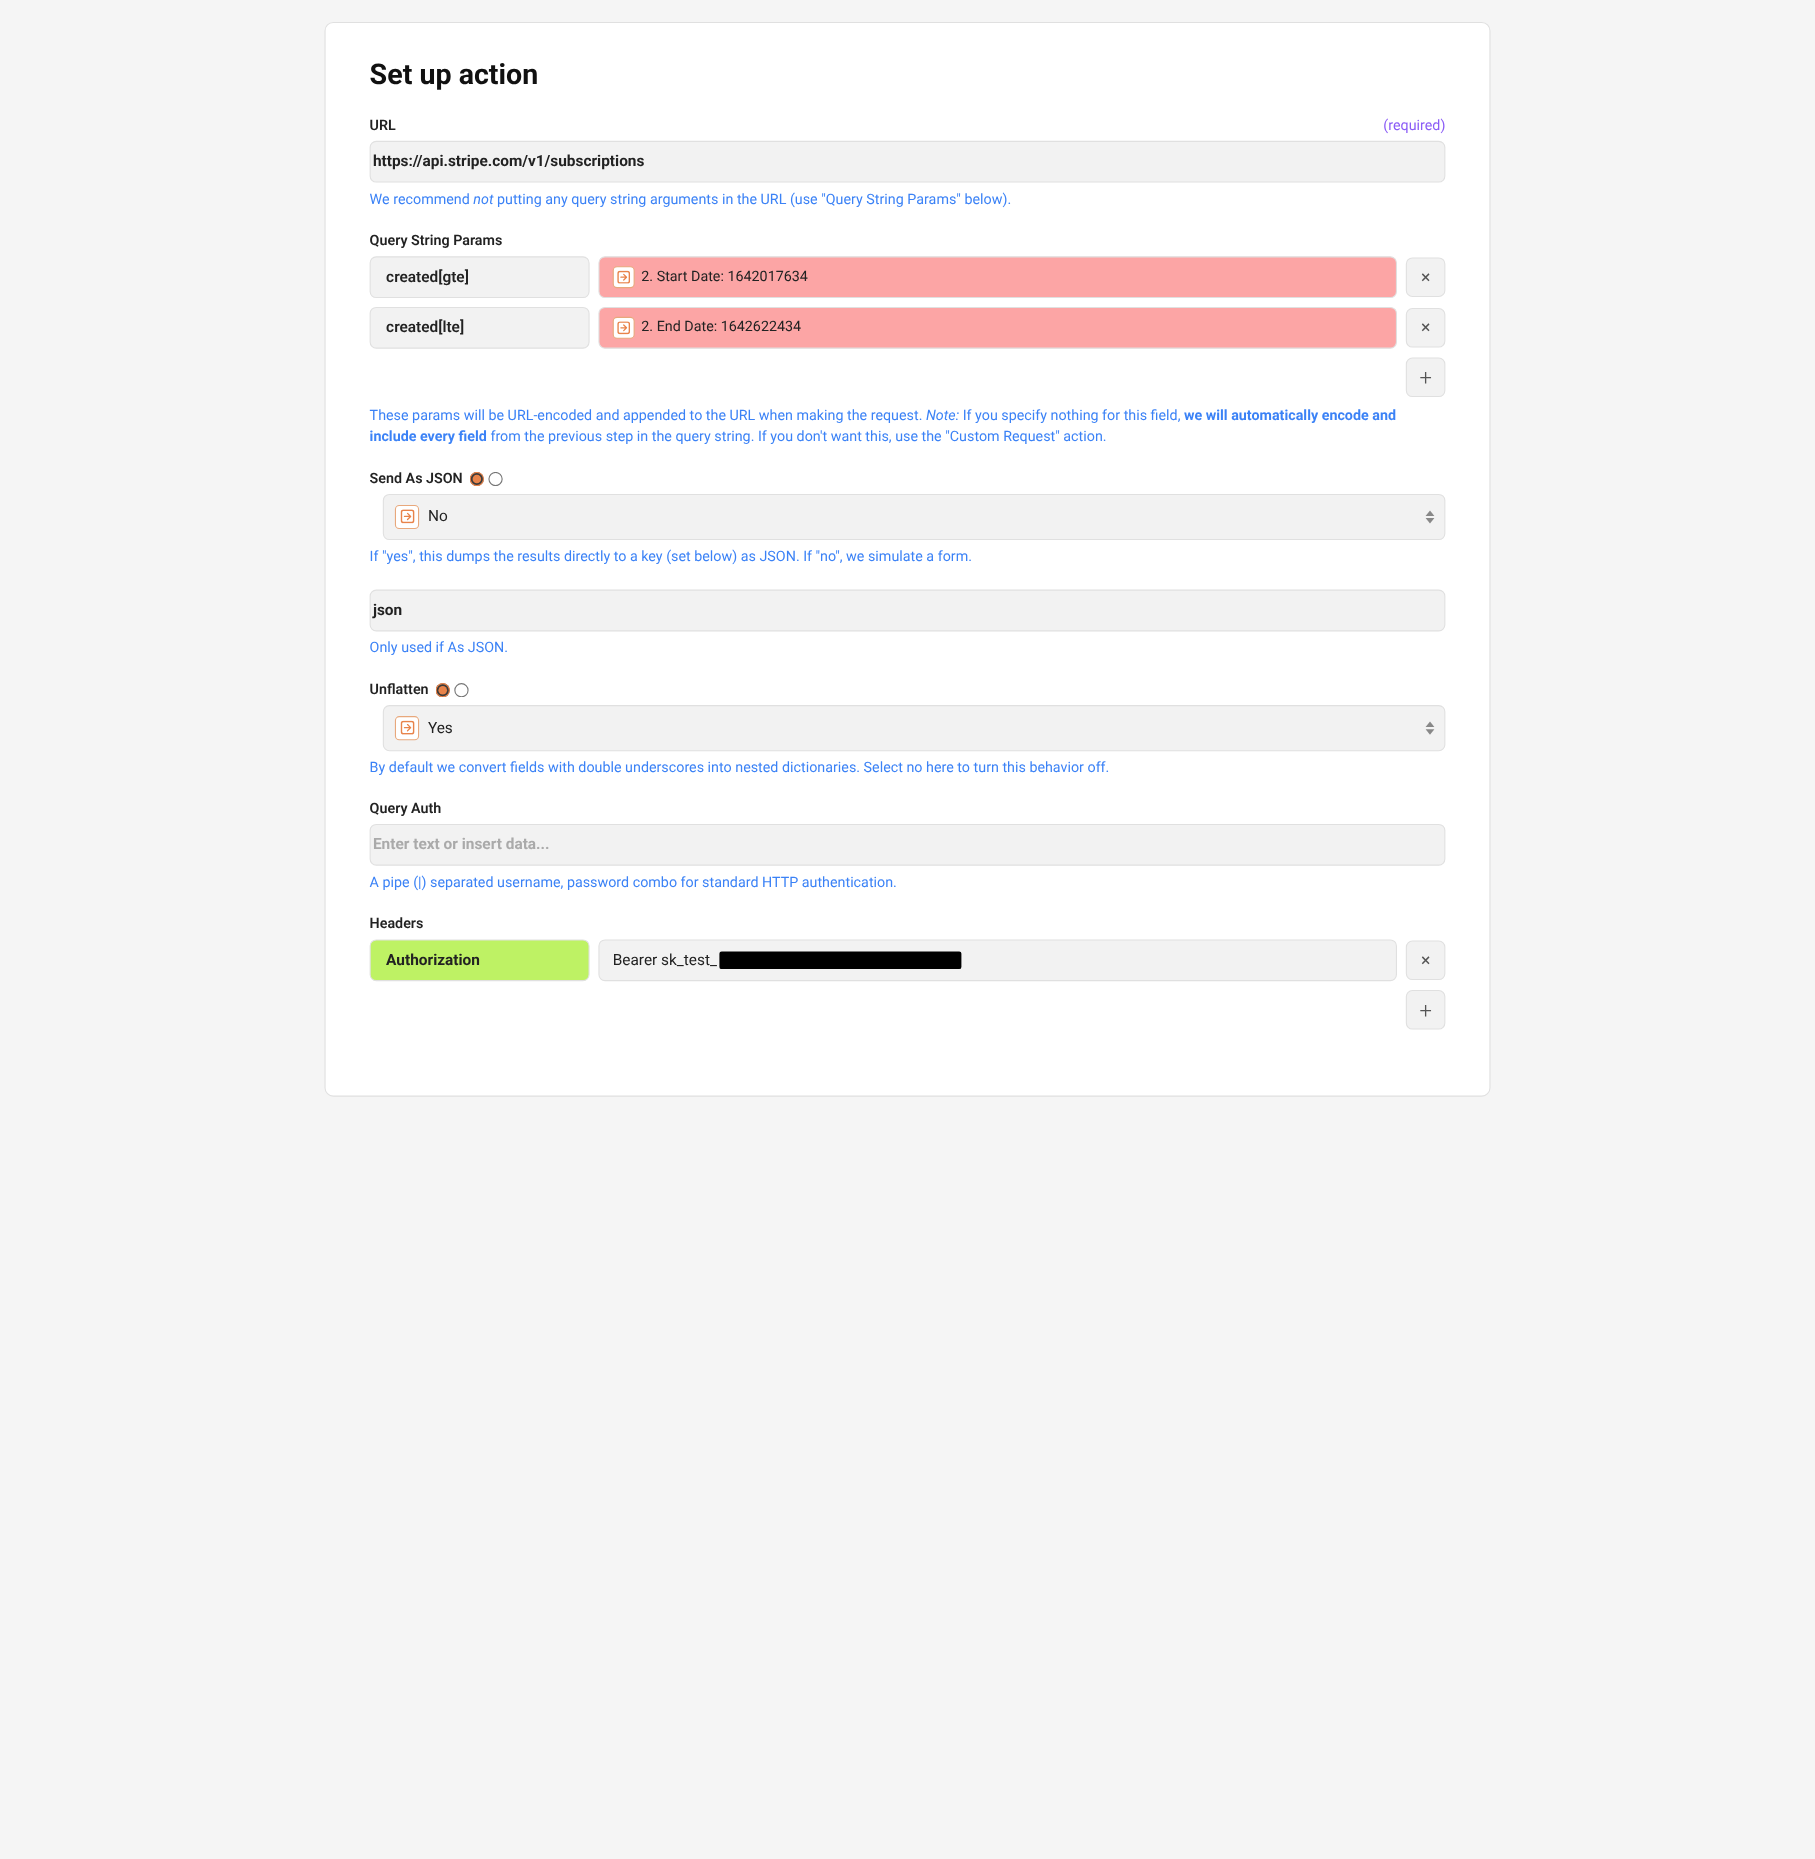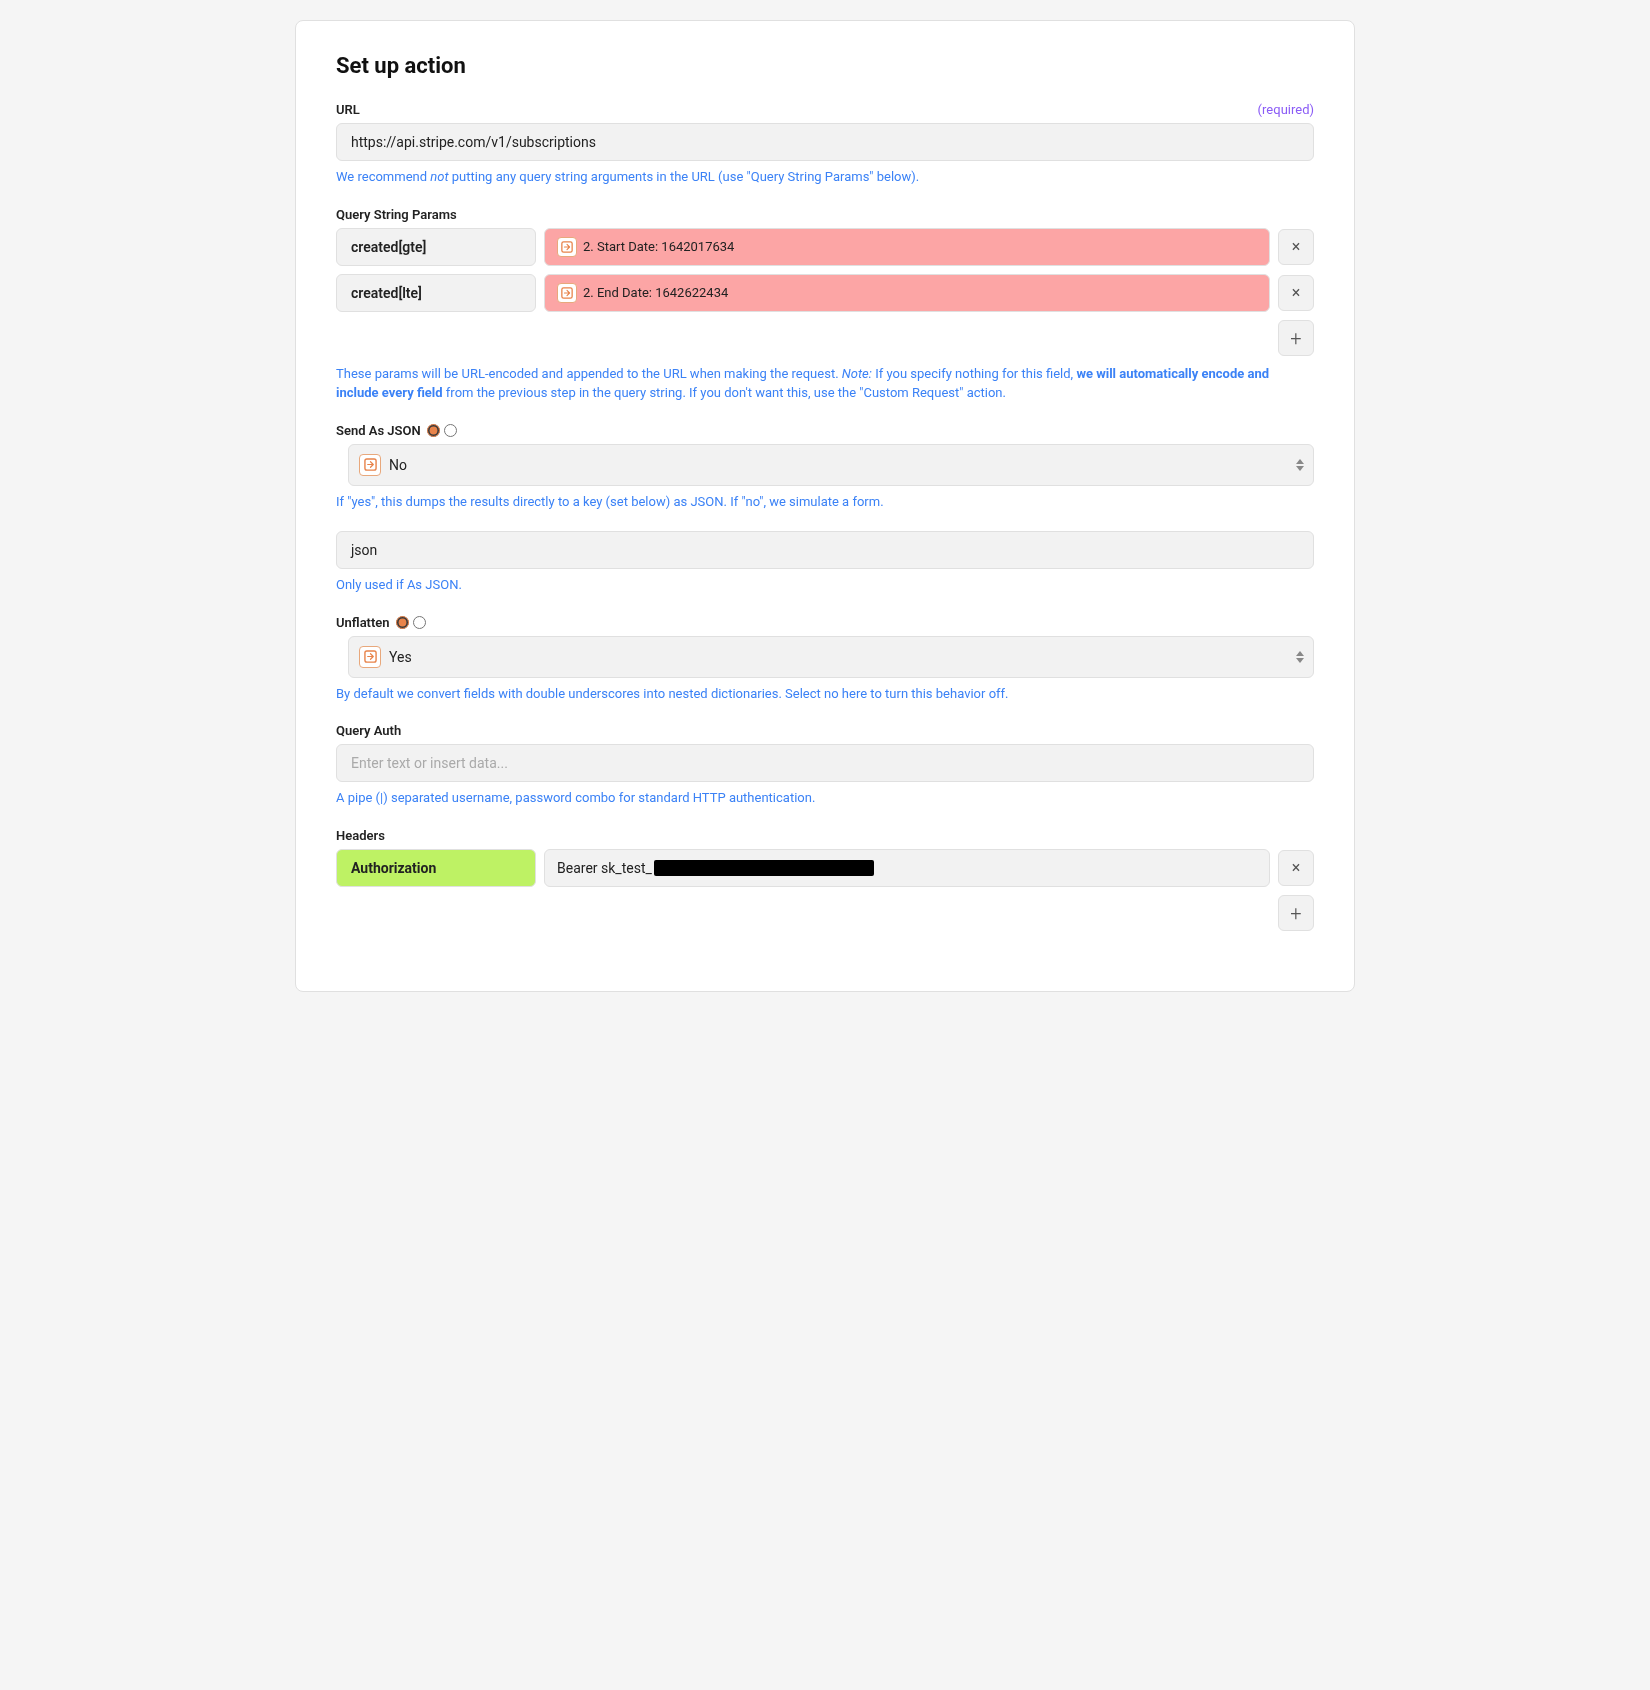--- a/index.html
+++ b/index.html
@@ -14,21 +14,21 @@
     }
     .container {
       background: #fff;
       border: 1px solid #e0e0e0;
       border-radius: 8px;
       padding: 32px 40px 40px 40px;
       width: 1060px;
       max-width: 100%;
     }
     .page-title {
-      font-size: 22px;
+      font-size: 26px;
       font-weight: 700;
       color: #111;
       margin-bottom: 24px;
     }
     .field-group {
       margin-bottom: 20px;
     }
     .field-label-row {
       display: flex;
       justify-content: space-between;
@@ -53,24 +53,25 @@
     .field-hint em {
       font-style: italic;
     }
     .field-hint strong {
       font-weight: 700;
     }
     .input-box {
       background: #f2f2f2;
       border: 1px solid #e0e0e0;
       border-radius: 6px;
-      padding: 10px 14px;
+      padding: 10px 2px;
       font-size: 14px;
       color: #222;
       width: 100%;
+      font-weight: bold;
     }
     .input-box.placeholder {
       color: #aaa;
     }
     
     .param-row {
       display: flex;
       align-items: center;
       gap: 8px;
       margin-bottom: 8px;

